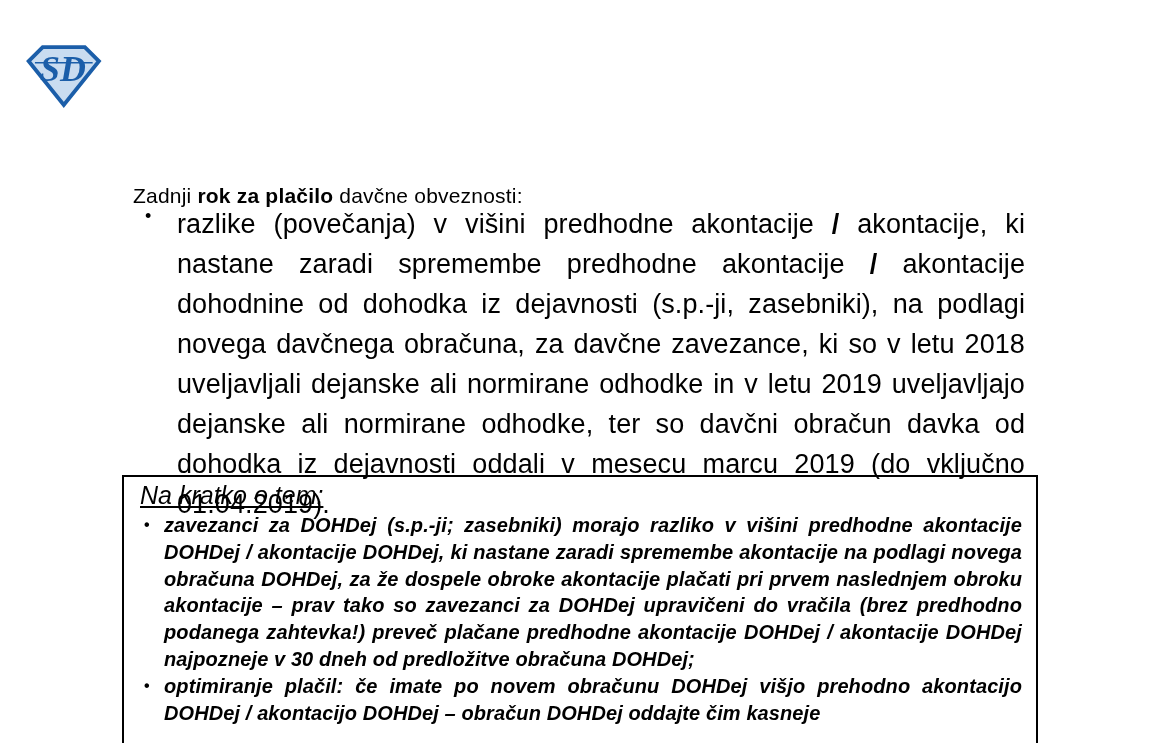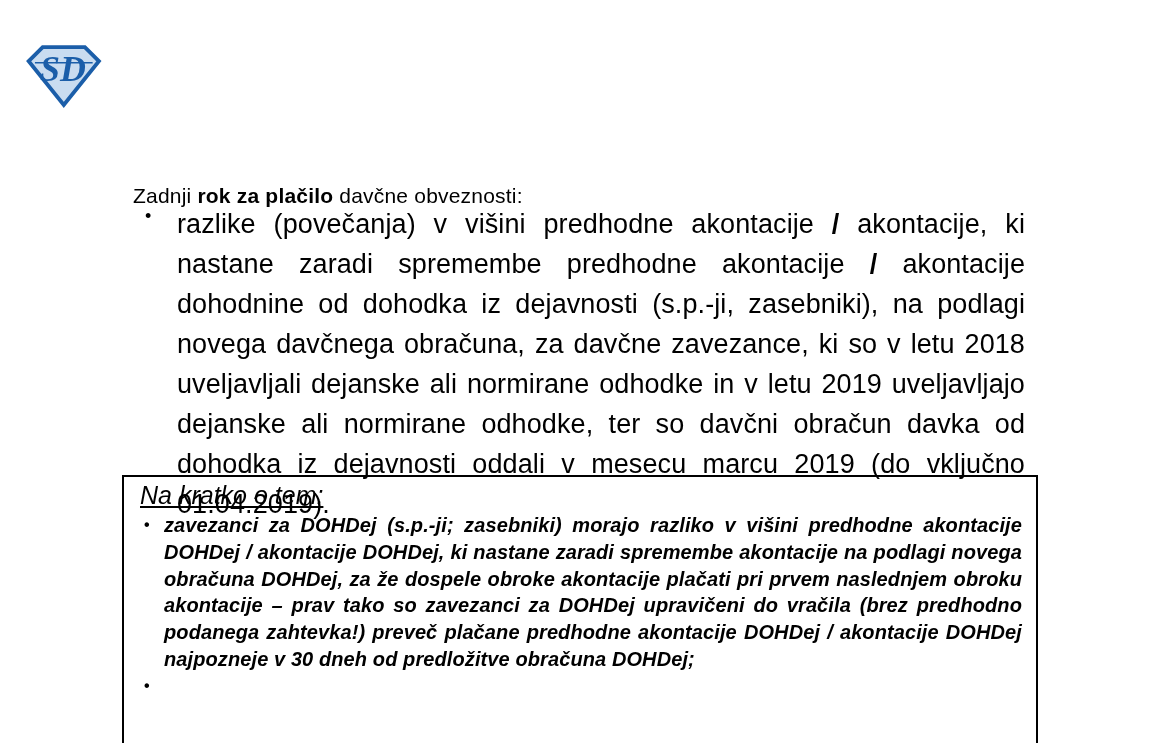--- a/index.html
+++ b/index.html
@@ -102,16 +102,17 @@
   <div class="shortbox">
     <span class="box-title">Na kratko o tem:</span>
 
     <div class="box-bullet">
       <span class="marker">•</span>
       <span>zavezanci za DOHDej (s.p.-ji; zasebniki) morajo razliko v višini predhodne akontacije DOHDej / akontacije DOHDej, ki nastane zaradi spremembe akontacije na podlagi novega obračuna DOHDej, za že dospele obroke akontacije plačati pri prvem naslednjem obroku akontacije – prav tako so zavezanci za DOHDej upravičeni do vračila (brez predhodno podanega zahtevka!) preveč plačane predhodne akontacije DOHDej / akontacije DOHDej najpozneje v 30 dneh od predložitve obračuna DOHDej;</span>
     </div>
 
     <div class="box-bullet">
       <span class="marker">•</span>
+      <span>optimiranje plačil: če imate po novem obračunu DOHDej višjo prehodno akontacijo DOHDej / akontacijo DOHDej – obračun DOHDej oddajte čim kasneje</span>
     </div>
   </div>
 
 </div>
 
 </body></html>

